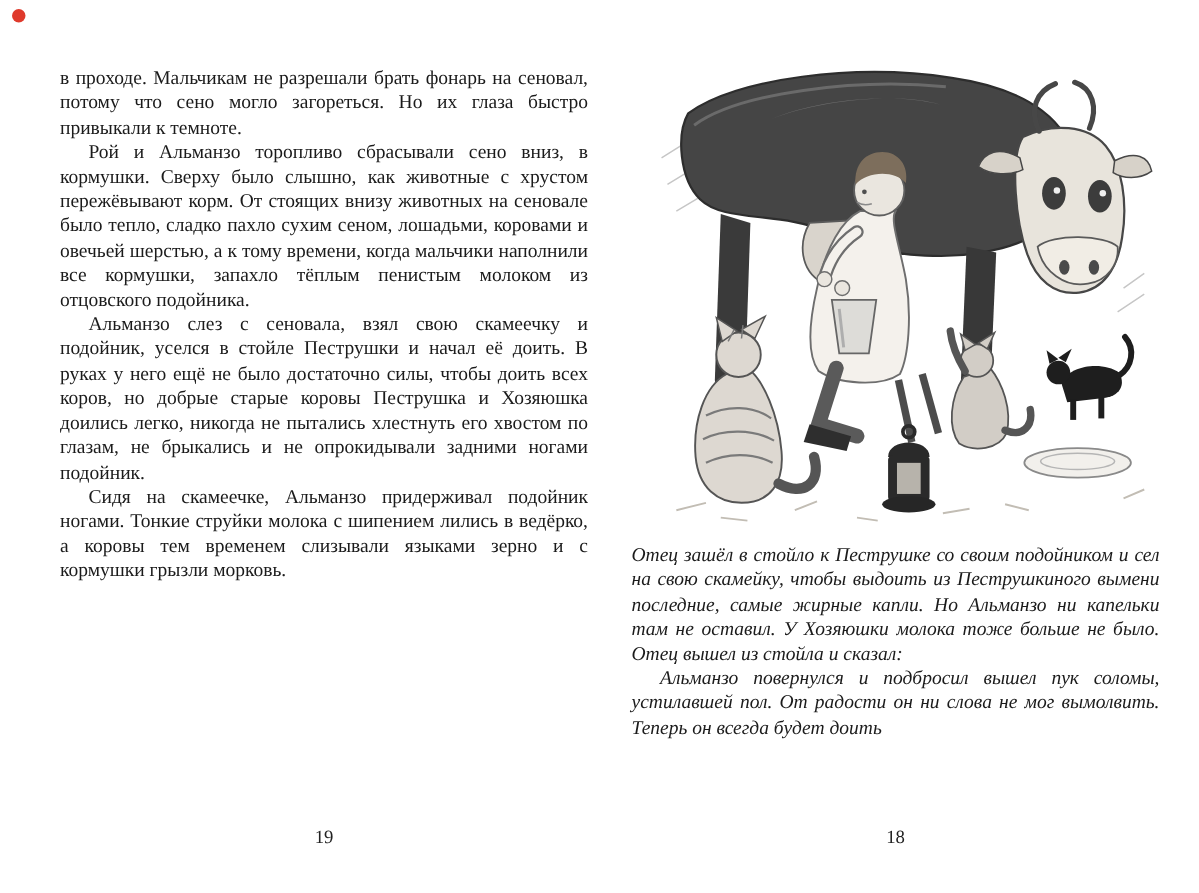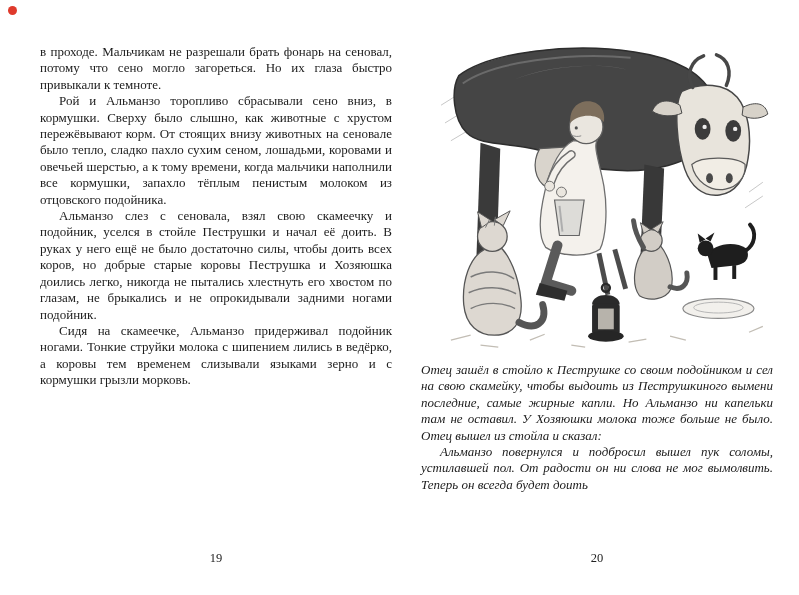--- a/index.html
+++ b/index.html
@@ -148,15 +148,15 @@
 
         <g stroke="#c2bdb4" stroke-width="1.3" fill="none">
           <path d="M28,300 l20,-5 M58,305 l18,2 M108,300 l15,-6 M208,302 l18,-3 M250,296 l16,4 M330,292 l14,-6 M150,305 l14,2"></path>
         </g>
       </svg>
     </div>
 
     <p>Отец зашёл в стойло к Пеструшке со своим подойником и сел на свою скамейку, чтобы выдоить из Пеструшкиного вымени последние, самые жирные капли. Но Альманзо ни капельки там не оставил. У Хозяюшки молока тоже больше не было. Отец вышел из стойла и сказал:</p>
     <p class="indent">Альманзо повернулся и подбросил вышел пук соломы, устилавшей пол. От радости он ни слова не мог вымолвить. Теперь он всегда будет доить</p>
   </div>
-  <div class="pagenum right-num">20</div>
+  <div class="pagenum right-num">18</div>
 
 </div>
 
 </body></html>

